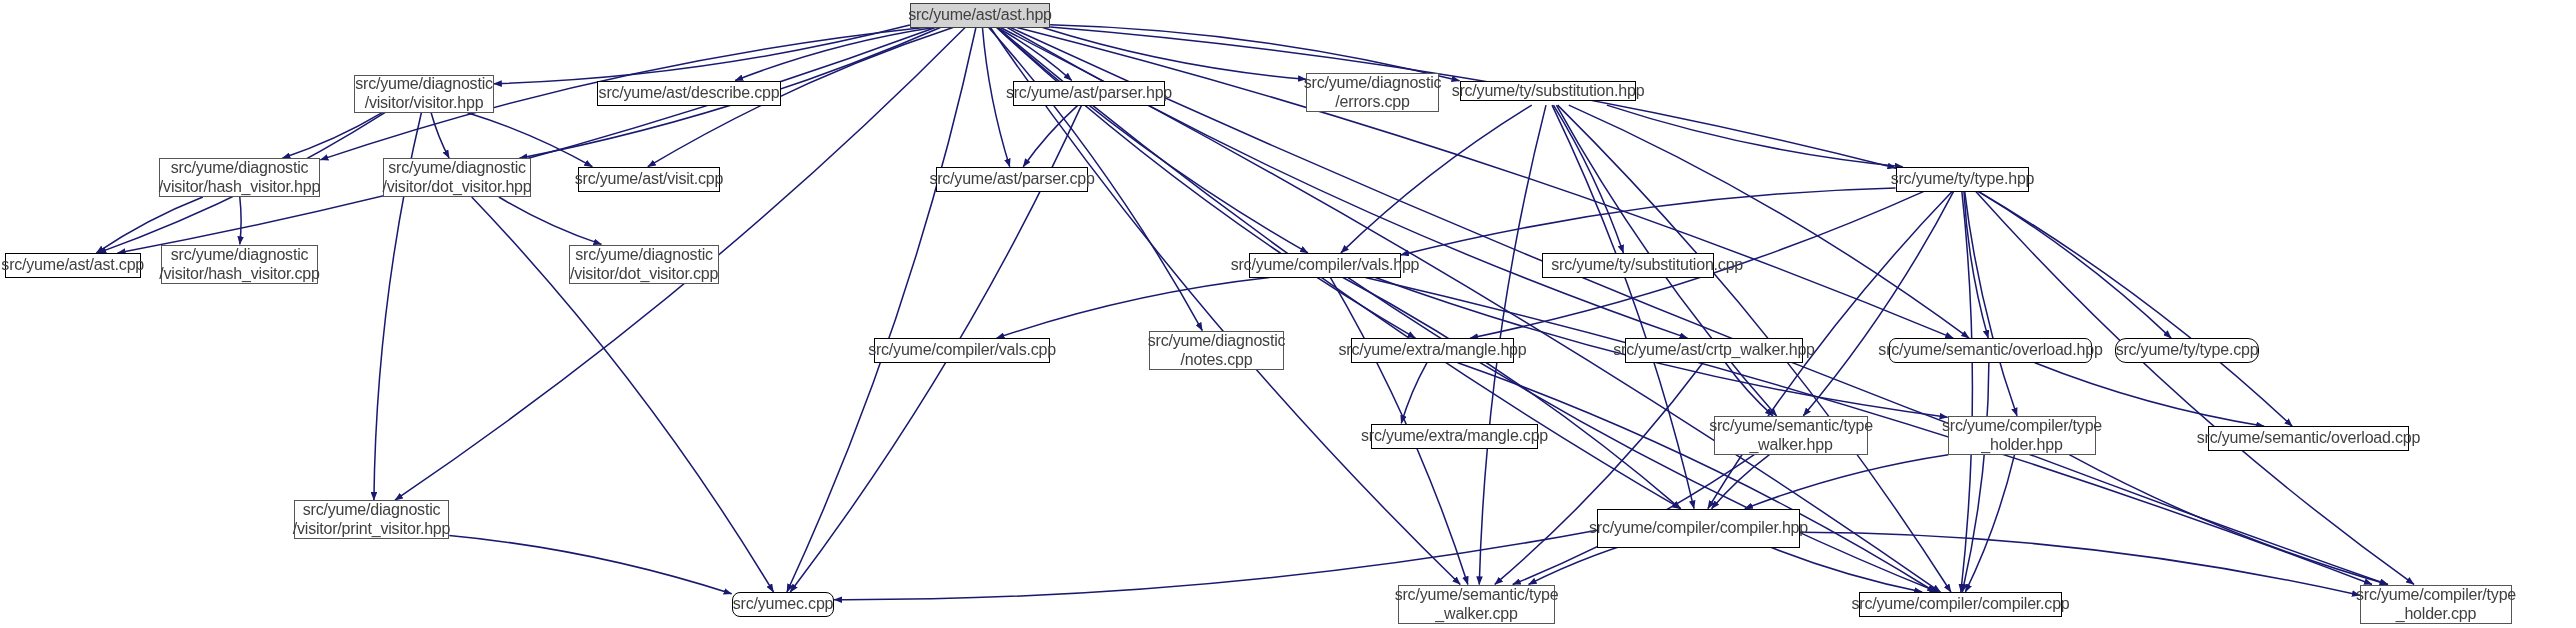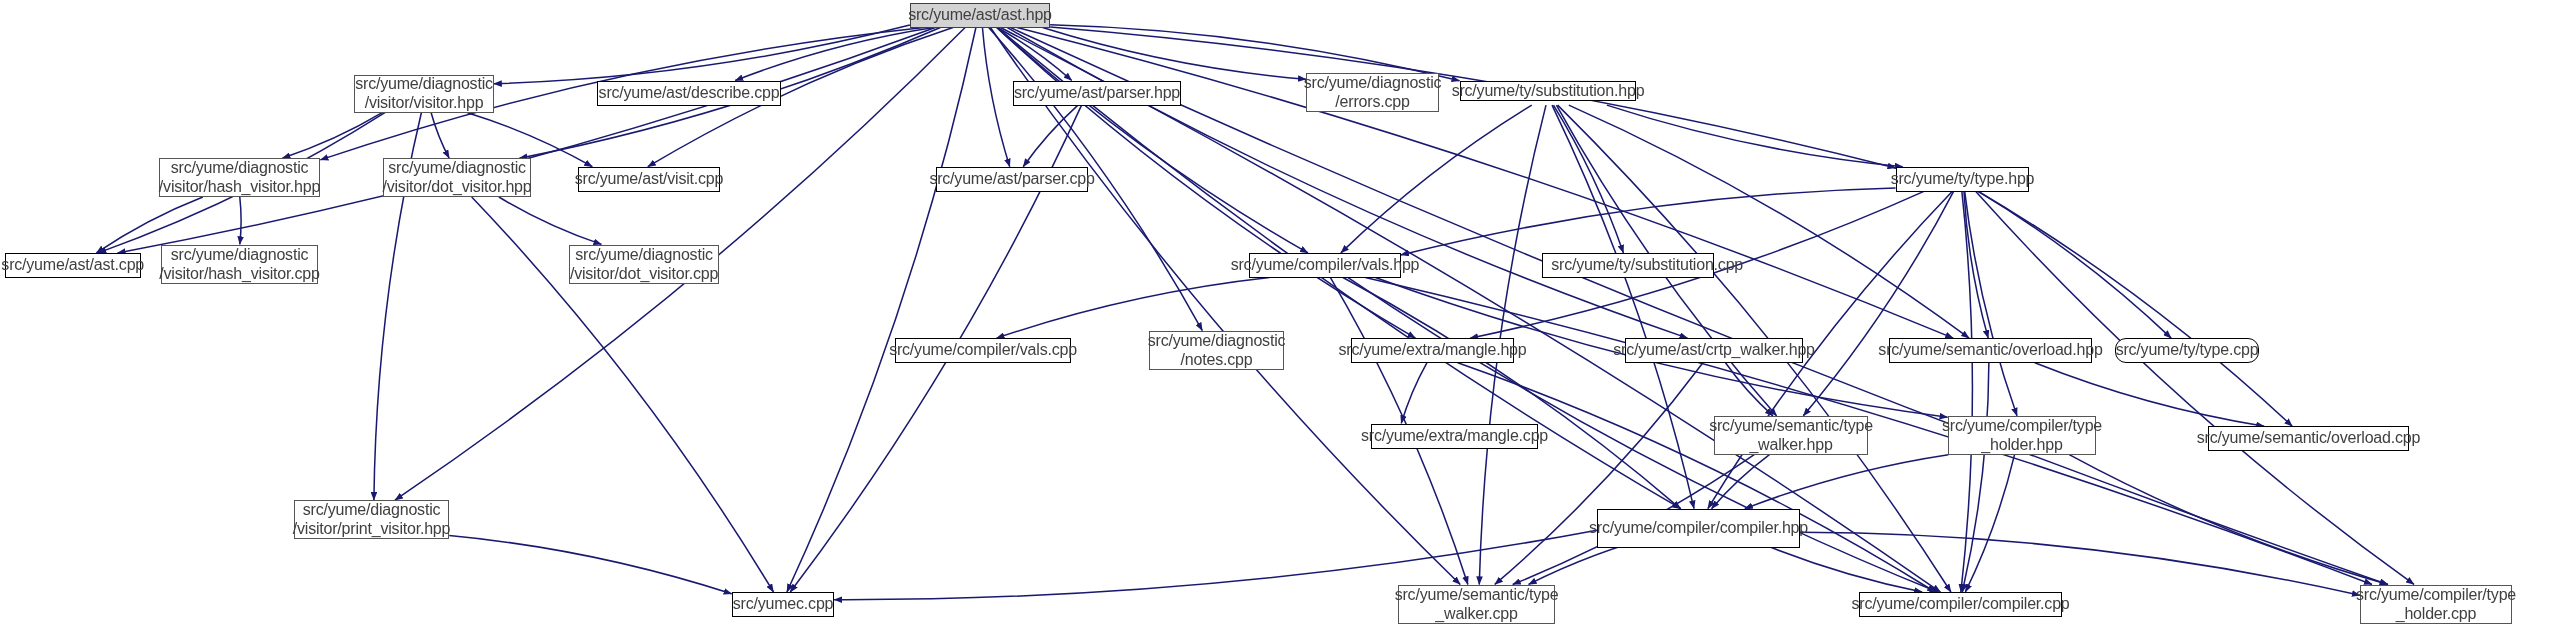--- a/index.html
+++ b/index.html
@@ -132,55 +132,55 @@
         <path d="M 1685.0 559.7 Q 1285.9 634.3 880.0 633.1" marker-end="url(#arrowhead)"></path>
         <path d="M 1757.2 563.0 Q 1682.1 582.1 1612.8 617.0" marker-end="url(#arrowhead)"></path>
         <path d="M 1899.0 562.0 Q 2198.2 562.8 2490.0 628.5" marker-end="url(#arrowhead)"></path>
       </g>
   </svg>
   <div id="nodes-layer">
       <div class="node root" style="left: 910px; top: 2.8px; width: 140px; height: 25px;">src/yume/ast/ast.hpp</div>
       <div class="node thick" style="left: 354px; top: 75px; width: 140px; height: 38px;">src/yume/diagnostic
 /visitor/visitor.hpp</div>
       <div class="node" style="left: 597px; top: 81px; width: 184px; height: 25px;">src/yume/ast/describe.cpp</div>
-      <div class="node" style="left: 1013px; top: 81px; width: 168px; height: 25px;">src/yume/ast/parser.hpp</div>
+      <div class="node" style="left: 1013px; top: 81px; width: 152px; height: 25px;">src/yume/ast/parser.hpp</div>
       <div class="node thick" style="left: 1306px; top: 73px; width: 133px; height: 39px;">src/yume/diagnostic
 /errors.cpp</div>
       <div class="node" style="left: 1460px; top: 81px; width: 176px; height: 20px;">src/yume/ty/substitution.hpp</div>
       <div class="node thick" style="left: 159px; top: 158px; width: 161px; height: 39px;">src/yume/diagnostic
 /visitor/hash_visitor.hpp</div>
       <div class="node thick" style="left: 383px; top: 158px; width: 148px; height: 39px;">src/yume/diagnostic
 /visitor/dot_visitor.hpp</div>
       <div class="node" style="left: 550px; top: 167px; width: 142px; height: 25px; margin-left: 28px;">src/yume/ast/visit.cpp</div>
       <div class="node" style="left: 936px; top: 167px; width: 152px; height: 25px;">src/yume/ast/parser.cpp</div>
       <div class="node" style="left: 1896px; top: 167px; width: 133px; height: 25px;">src/yume/ty/type.hpp</div>
       <div class="node" style="left: 4.7px; top: 253px; width: 136px; height: 25px;">src/yume/ast/ast.cpp</div>
       <div class="node thick" style="left: 161px; top: 245px; width: 157px; height: 39px;">src/yume/diagnostic
 /visitor/hash_visitor.cpp</div>
       <div class="node thick" style="left: 569px; top: 245px; width: 150px; height: 39px;">src/yume/diagnostic
 /visitor/dot_visitor.cpp</div>
       <div class="node" style="left: 1249px; top: 253px; width: 152px; height: 25px;">src/yume/compiler/vals.hpp</div>
       <div class="node" style="left: 1542px; top: 253px; width: 172px; height: 25px; padding-left: 43px;">src/yume/ty/substitution.cpp</div>
-      <div class="node" style="left: 895px; top: 338px; width: 176px; height: 25px;">src/yume/compiler/vals.cpp</div>
+      <div class="node" style="left: 874px; top: 338px; width: 176px; height: 25px;">src/yume/compiler/vals.cpp</div>
       <div class="node thick" style="left: 1149px; top: 331px; width: 135px; height: 39px;">src/yume/diagnostic
 /notes.cpp</div>
       <div class="node" style="left: 1351px; top: 338px; width: 163px; height: 25px;">src/yume/extra/mangle.hpp</div>
       <div class="node" style="left: 1625px; top: 338px; width: 178px; height: 25px; text-align: center;">src/yume/ast/crtp_walker.hpp</div>
-      <div class="node" style="left: 1889px; top: 338px; width: 203px; height: 25px;">src/yume/semantic/overload.hpp</div>
+      <div class="node" style="left: 1889px; top: 338px; width: 203px; height: 25px; border-radius: 7px;">src/yume/semantic/overload.hpp</div>
       <div class="node" style="left: 2115px; top: 338px; width: 144px; height: 25px; border-radius: 11px;">src/yume/ty/type.cpp</div>
       <div class="node" style="left: 1371px; top: 424px; width: 167px; height: 25px;">src/yume/extra/mangle.cpp</div>
       <div class="node thick" style="left: 1714px; top: 416px; width: 154px; height: 39px;">src/yume/semantic/type
 _walker.hpp</div>
       <div class="node thick" style="left: 1948px; top: 416px; width: 148px; height: 39px;">src/yume/compiler/type
 _holder.hpp</div>
       <div class="node" style="left: 2208px; top: 426px; width: 201px; height: 25px;">src/yume/semantic/overload.cpp</div>
       <div class="node thick" style="left: 294px; top: 500px; width: 155px; height: 39px;">src/yume/diagnostic
 /visitor/print_visitor.hpp</div>
       <div class="node" style="left: 1597px; top: 509px; width: 203px; height: 39px;">src/yume/compiler/compiler.hpp</div>
-      <div class="node" style="left: 732px; top: 592px; width: 102px; height: 25px;">src/yumec.cpp</div>
+      <div class="node" style="left: 732px; top: 592px; width: 102px; height: 25px; border-radius: 8px;">src/yumec.cpp</div>
       <div class="node thick" style="left: 1398px; top: 585px; width: 157px; height: 39px;">src/yume/semantic/type
 _walker.cpp</div>
       <div class="node" style="left: 1859px; top: 592px; width: 203px; height: 25px;">src/yume/compiler/compiler.cpp</div>
       <div class="node thick" style="left: 2360px; top: 585px; width: 152px; height: 39px;">src/yume/compiler/type
 _holder.cpp</div>
     </div>
 </div>
 
 
 </body></html>

